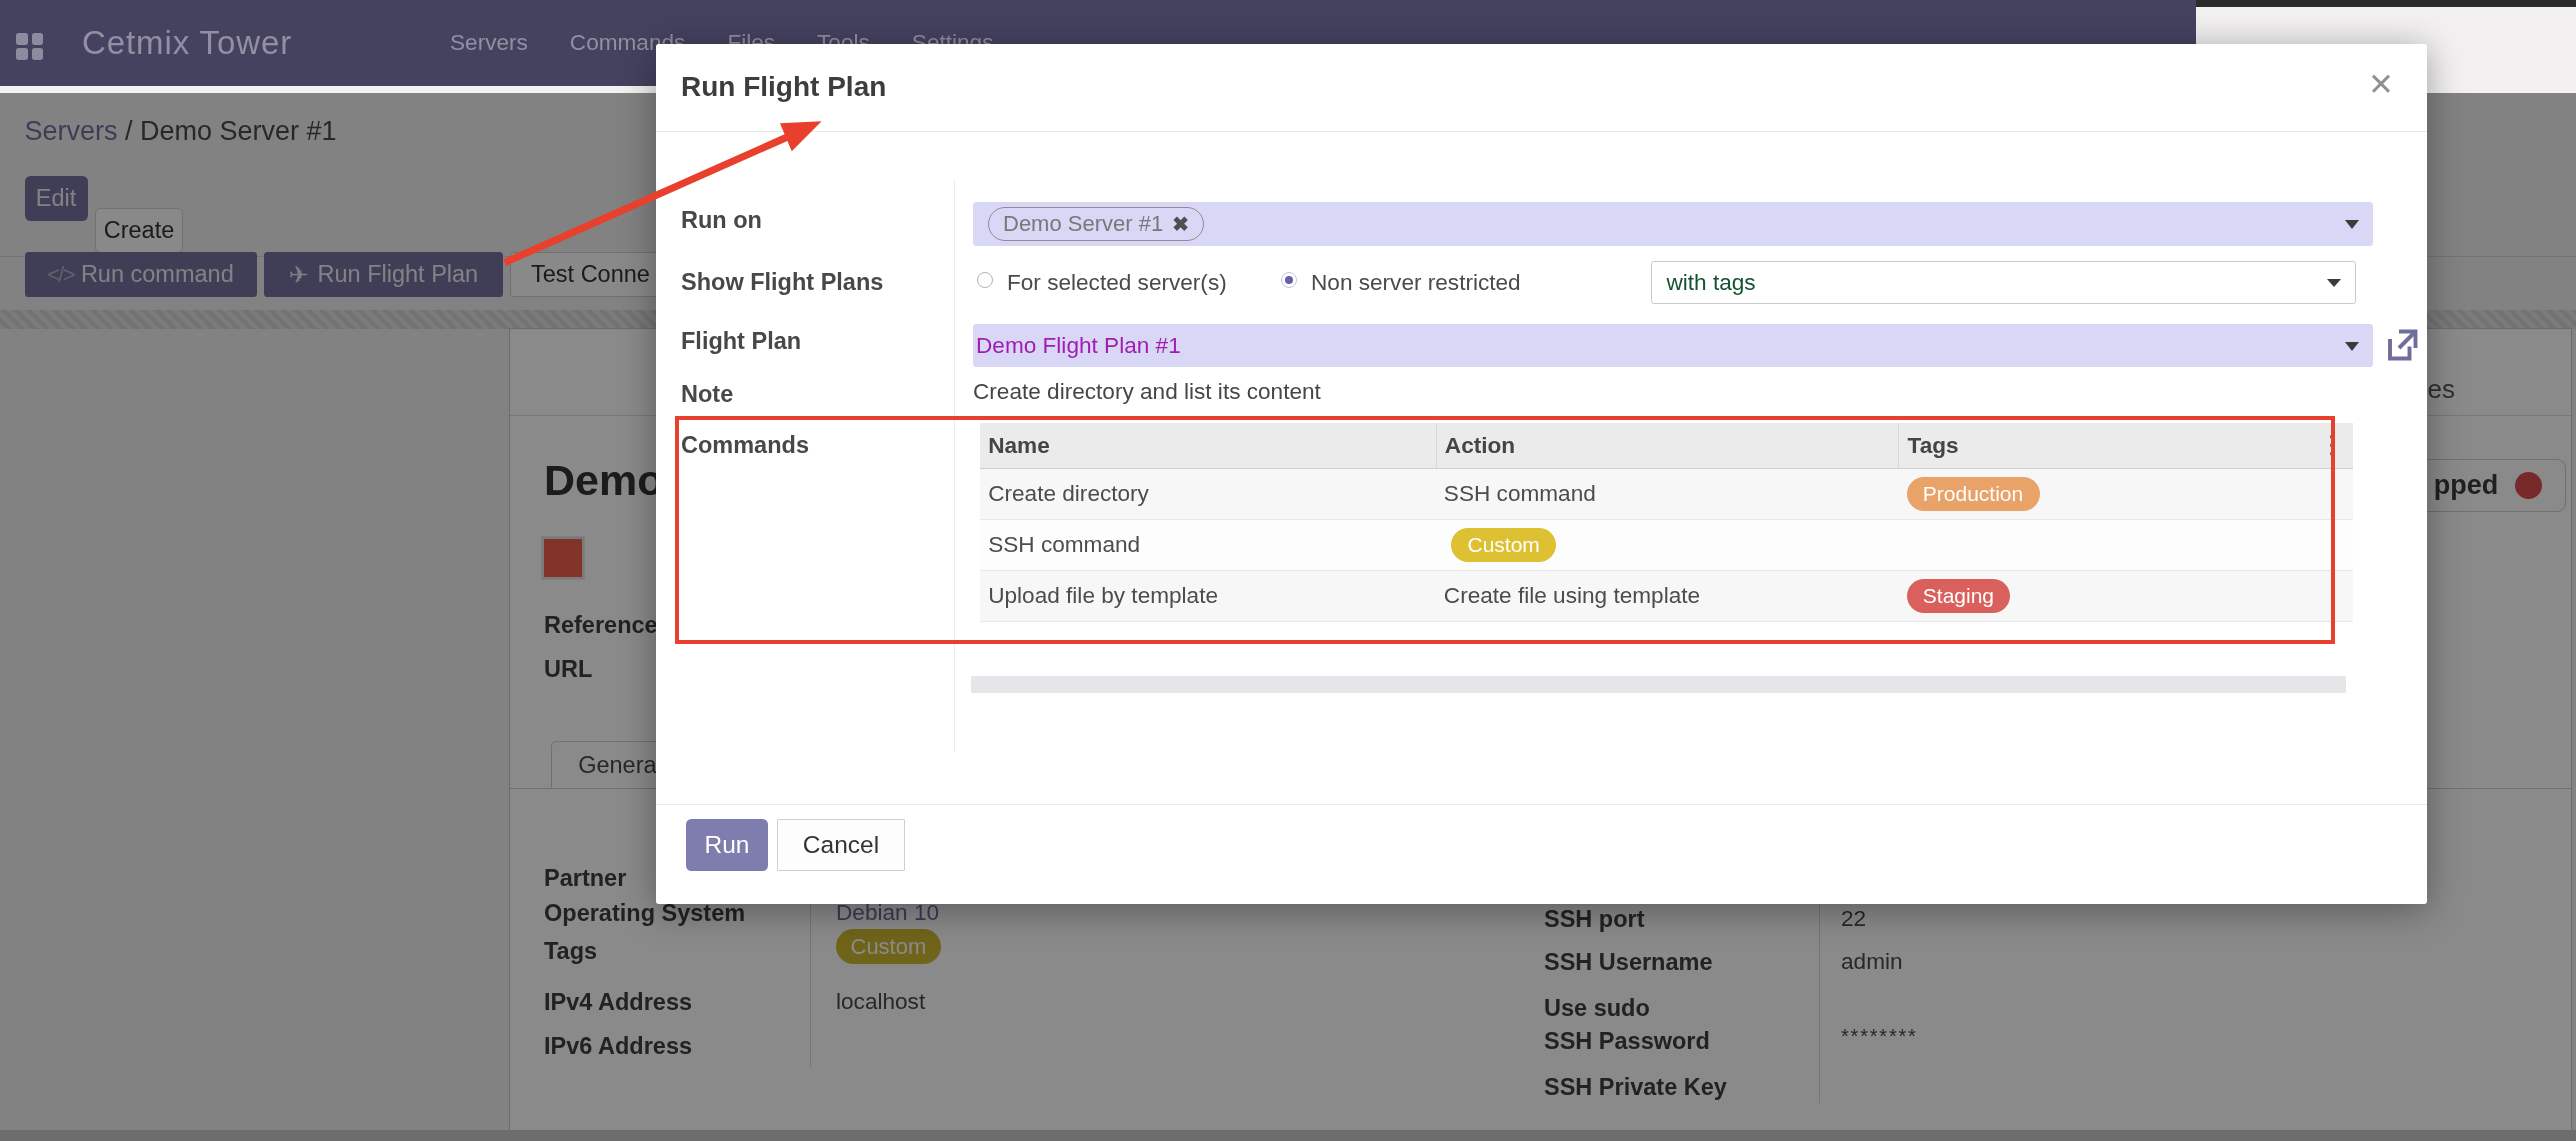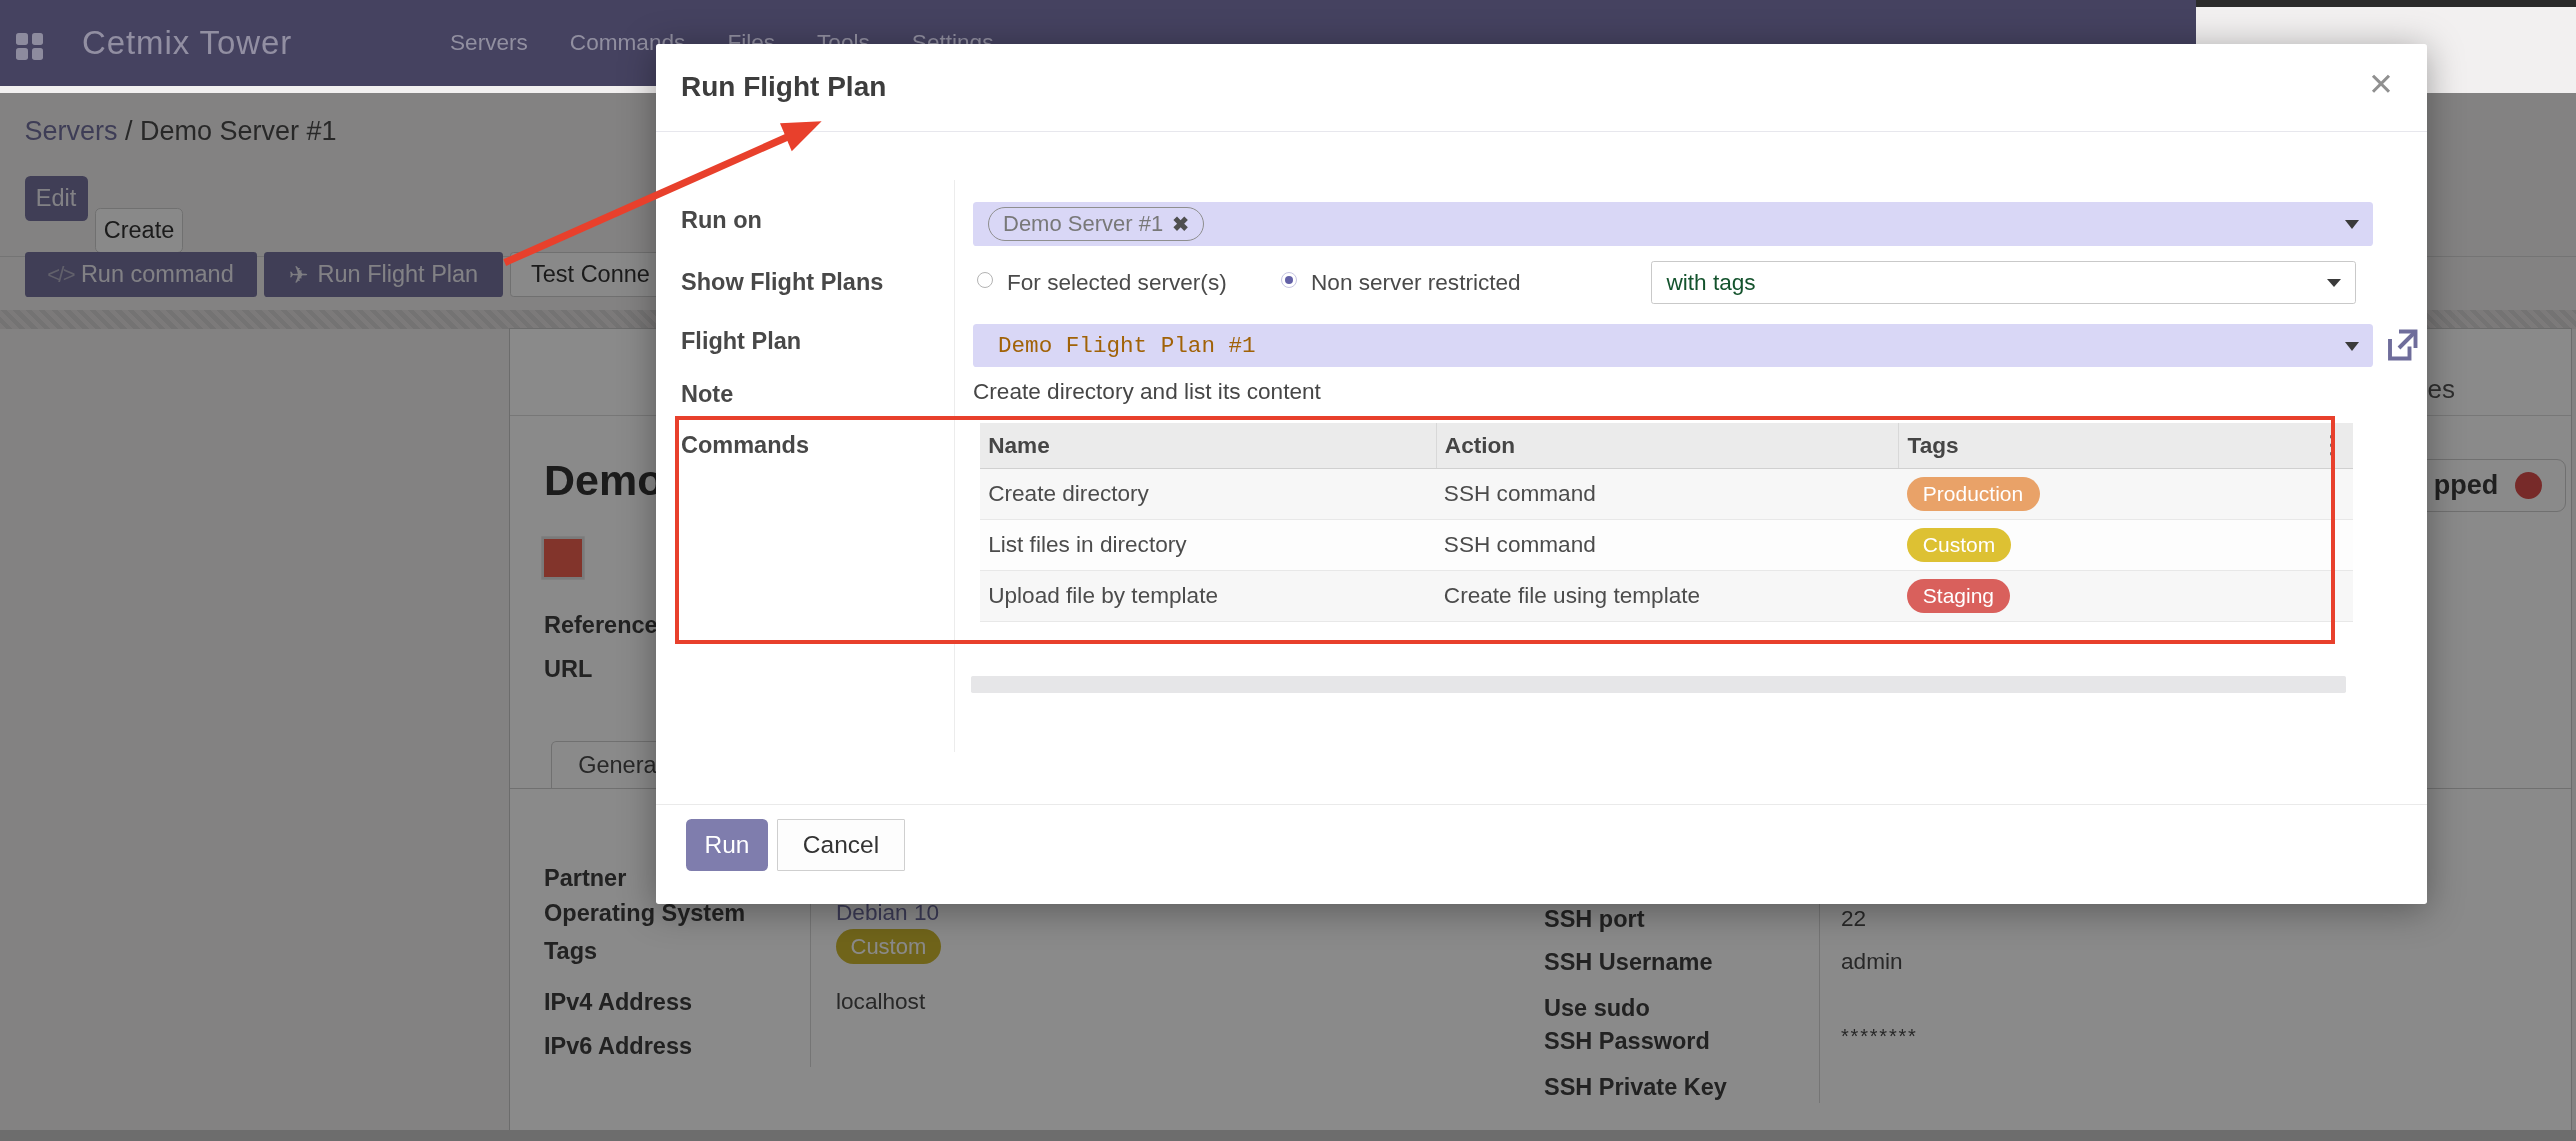--- a/index.html
+++ b/index.html
@@ -225,21 +225,21 @@
     <div class="radio radio-on" style="position:absolute;left:625px;top:228px;">
         <i></i>
       </div>
     <div class="rlabel" style="position:absolute;left:655px;top:226px;">Non server restricted</div>
     <div class="field select-white" style="left:995px;top:217px;width:705px;height:43px;padding-left:14.5px;">
       <span class="placeholder">with tags</span>
       <span class="caret" style="border-top-width:8.2px;"></span>
     </div>
 
     <div class="mlabel" style="top:284px;">Flight Plan</div>
-    <div class="field field-lav" style="left:317px;top:280px;width:1400px;height:43px;padding-left:25px;font-size:22.6px;color:#a16207;font-family:Liberation Mono, monospace;">
+    <div class="field field-lav" style="left:317px;top:280px;width:1400px;height:43px;padding-left:3px;font-size:22.6px;color:#a21caf;">
       <span>Demo Flight Plan #1</span>
       <span class="caret"></span>
     </div>
     <svg class="extlink" viewBox="0 0 24 24">
       <path d="M4 8 L4 21 L17 21 L17 13" fill="none" stroke="#6f6d9b" stroke-width="2.6"></path>
       <path d="M10 3 L21 3 L21 14" fill="none" stroke="#6f6d9b" stroke-width="2.6"></path>
       <path d="M21 3 L10 14" fill="none" stroke="#6f6d9b" stroke-width="2.6"></path>
     </svg>
 
     <div class="mlabel" style="top:337px;">Note</div>
@@ -252,21 +252,20 @@
         <div class="th th2">Action</div>
         <div class="th th3">Tags</div>
         <div class="kebab">⋮</div>
       </div>
       <div class="trow">
         <div class="td1">Create directory</div>
         <div class="td2">SSH command</div>
         <div class="td3"><span class="tag-badge" style="background: rgb(233, 162, 104);">Production</span></div>
       </div>
       <div class="trow">
-        <div class="td1">List files in directory</div>
         <div class="td2">SSH command</div>
         <div class="td3"><span class="tag-badge" style="background: rgb(221, 193, 51);">Custom</span></div>
       </div>
       <div class="trow">
         <div class="td1">Upload file by template</div>
         <div class="td2">Create file using template</div>
         <div class="td3"><span class="tag-badge" style="background: rgb(217, 96, 92);">Staging</span></div>
       </div>
     </div>
     <div class="hscroll"></div>

